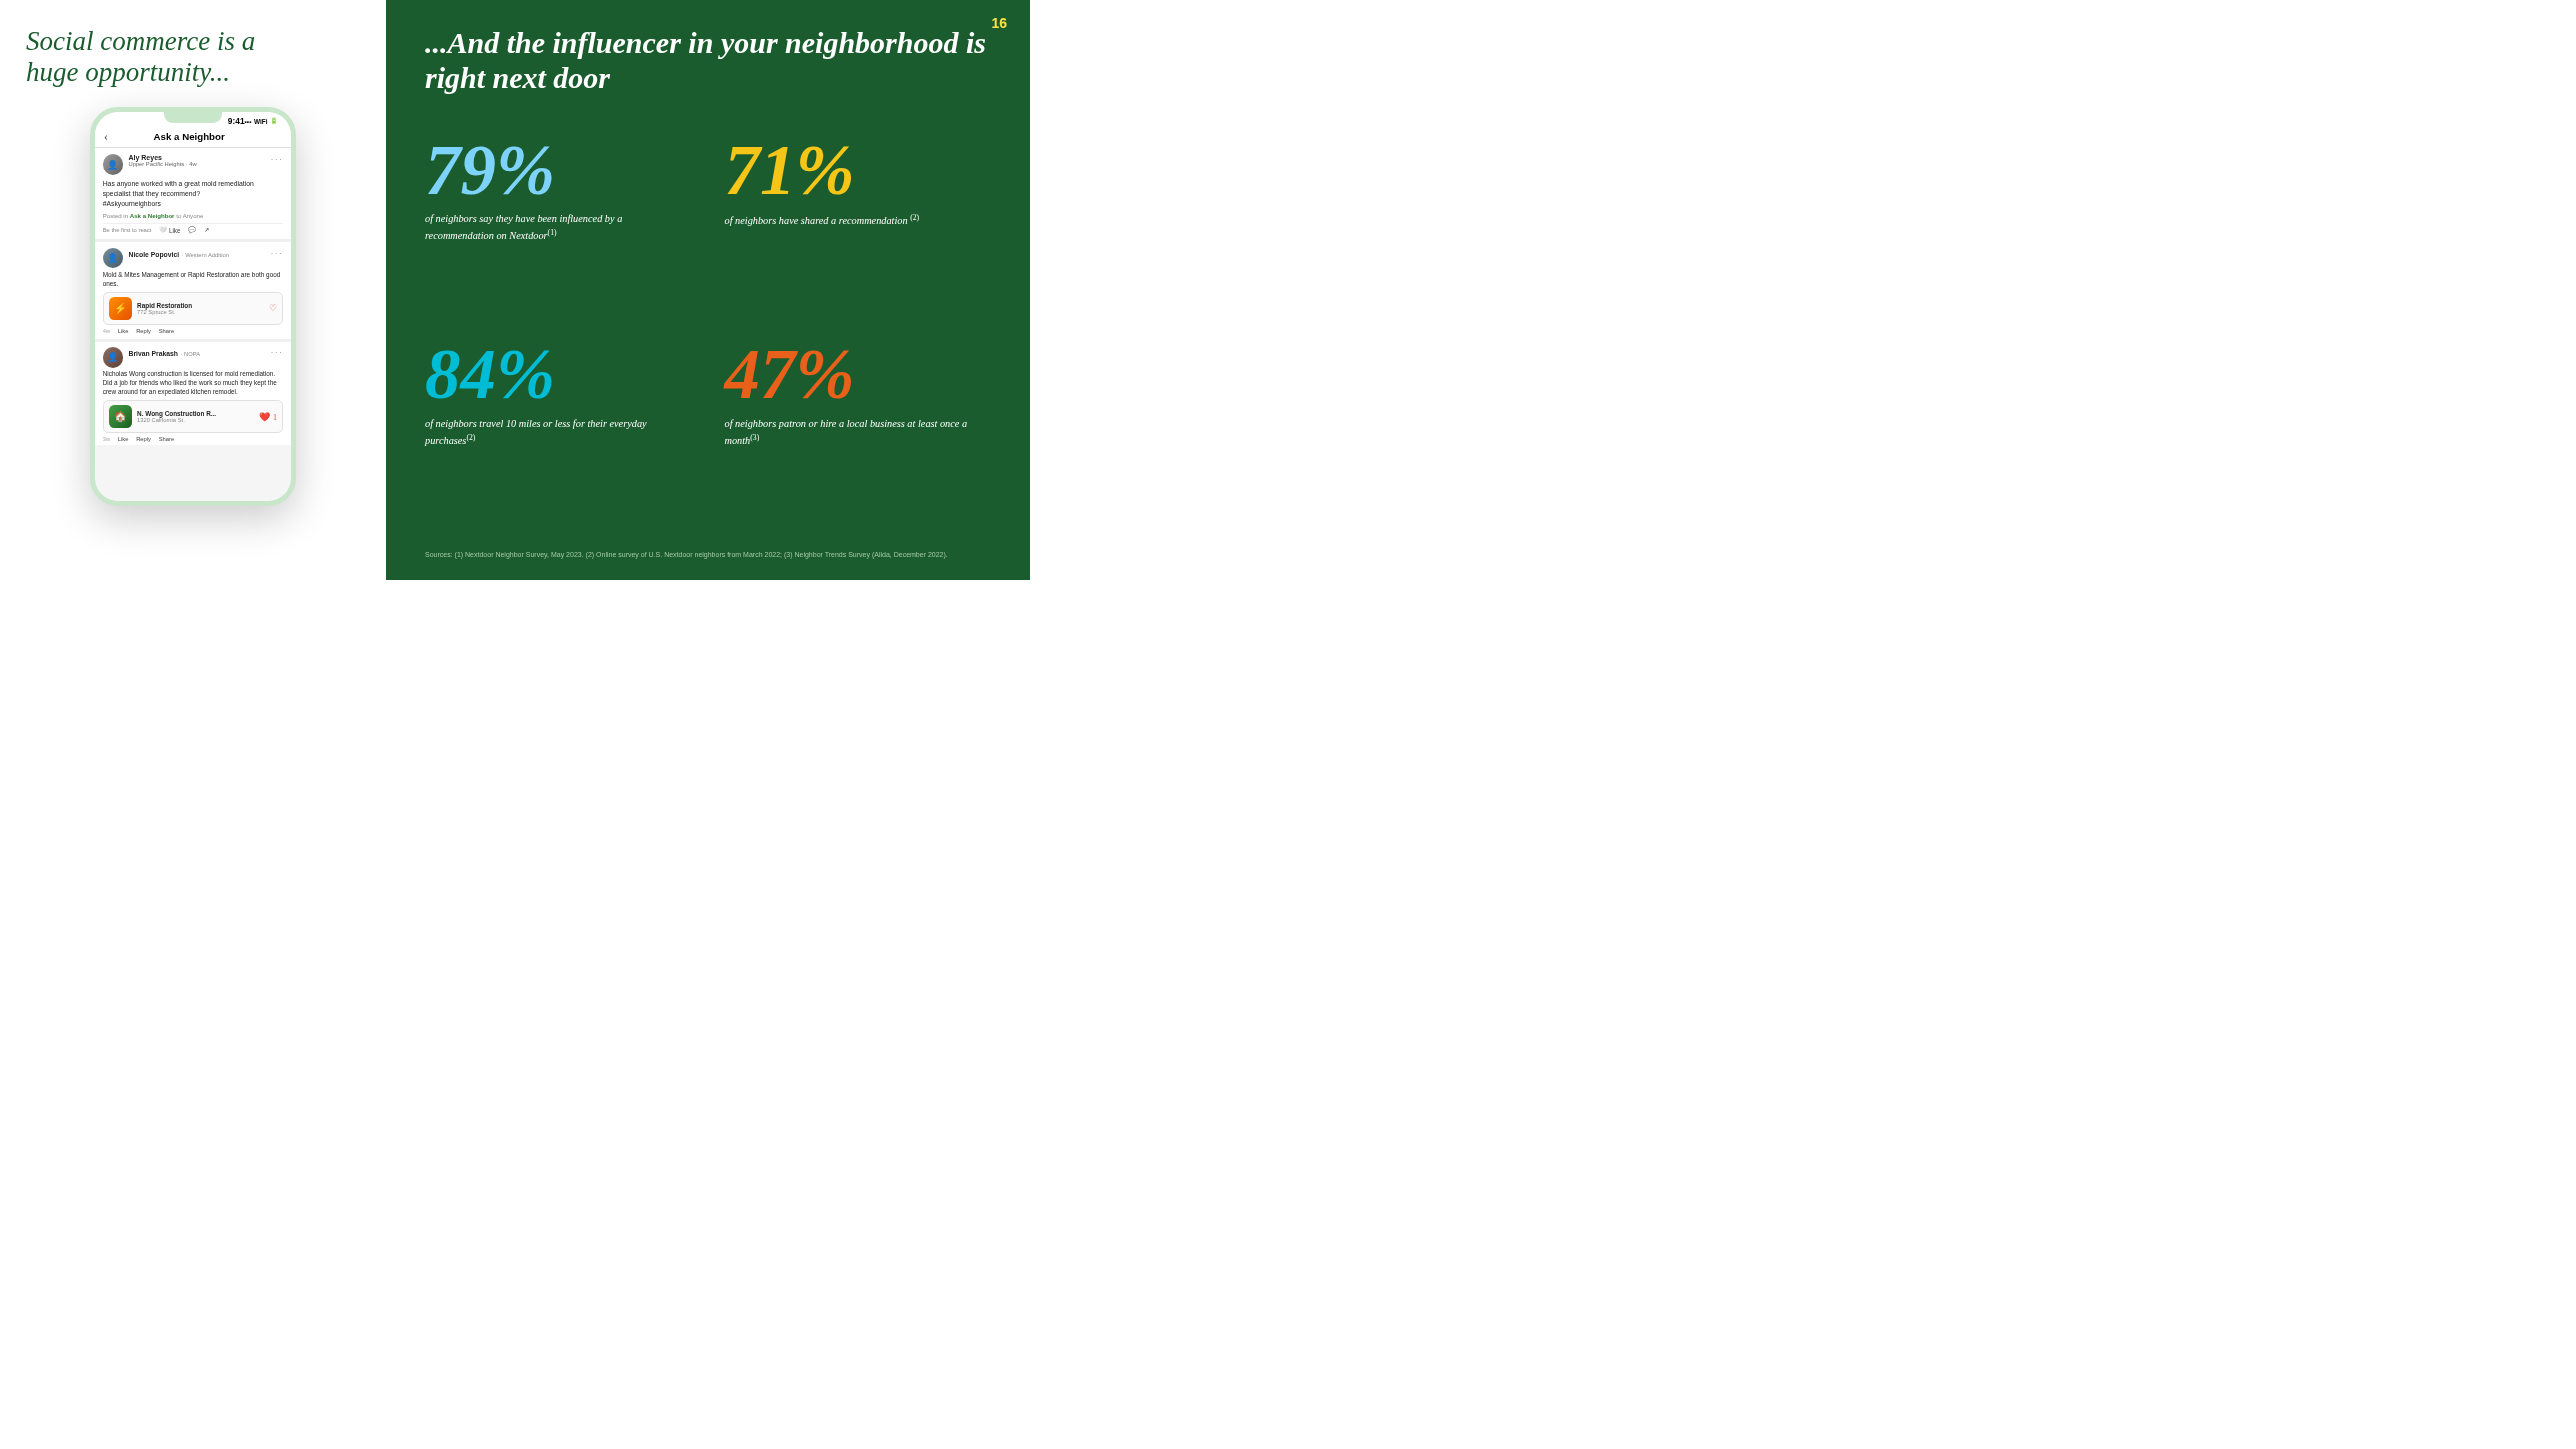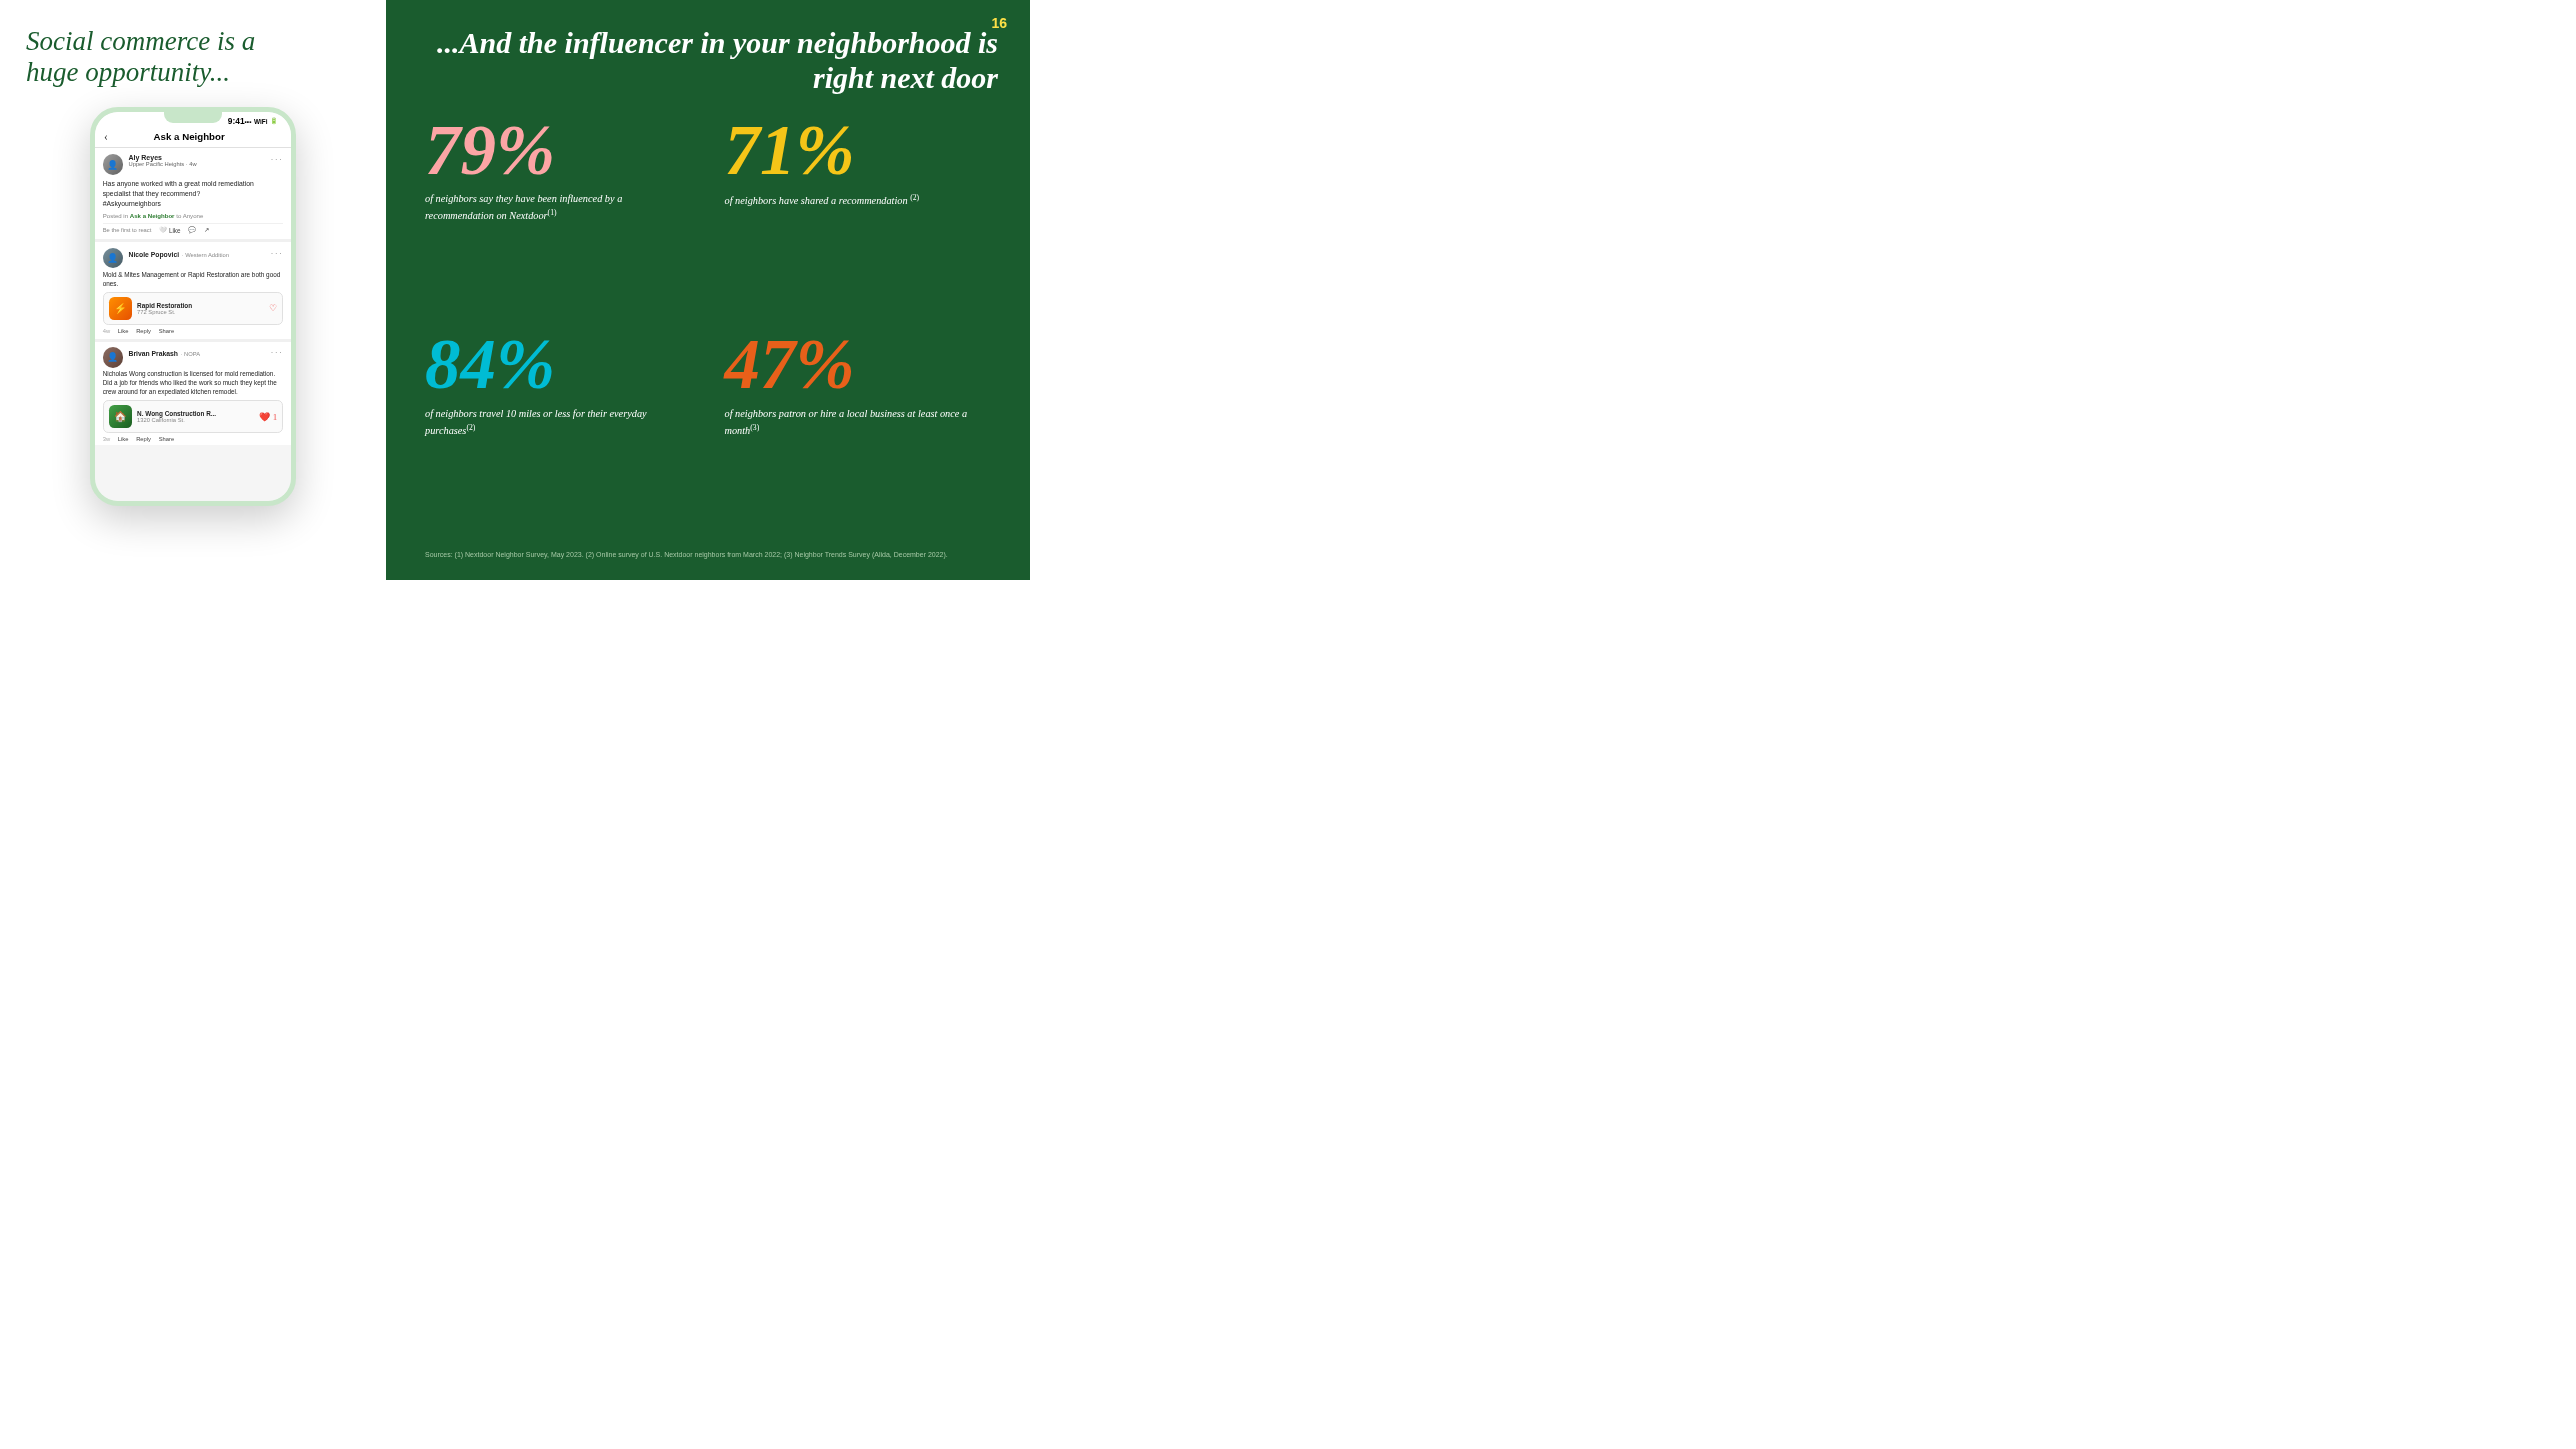--- a/index.html
+++ b/index.html
@@ -319,22 +319,21 @@
       font-family: sans-serif;
     }
 
     .right-title {
       font-family: 'Georgia', serif;
       font-style: italic;
       font-weight: bold;
       font-size: 30px;
       color: #fff;
       line-height: 1.15;
-      margin-bottom: 20px;
-      text-align: right;
+      margin-bottom: 40px;
     }
 
     .stats-grid {
       display: grid;
       grid-template-columns: 1fr 1fr;
       gap: 6.4px 26px;
       flex: 1;
     }
 
     .stat-item {
@@ -344,21 +343,21 @@
 
     .stat-number {
       font-family: 'Georgia', serif;
       font-style: italic;
       font-weight: bold;
       font-size: 71px;
       line-height: 1;
       margin-bottom: 6.4px;
     }
 
-    .stat-green { color: #fca5a5; }
+    .stat-green { color: #7dd3fc; }
     .stat-yellow { color: #f5c518; }
     .stat-cyan { color: #00bcd4; }
     .stat-orange { color: #e8601a; }
 
     .stat-desc {
       font-family: 'Georgia', serif;
       font-style: italic;
       font-weight: normal;
       font-size: 10.3px;
       color: #fff;

